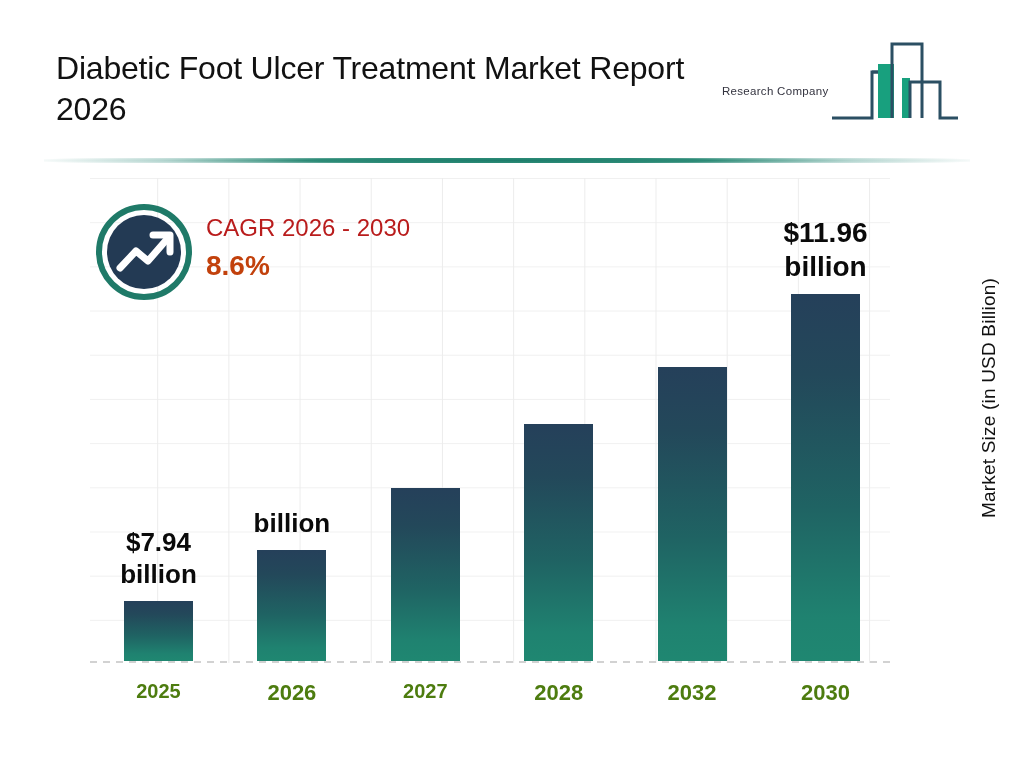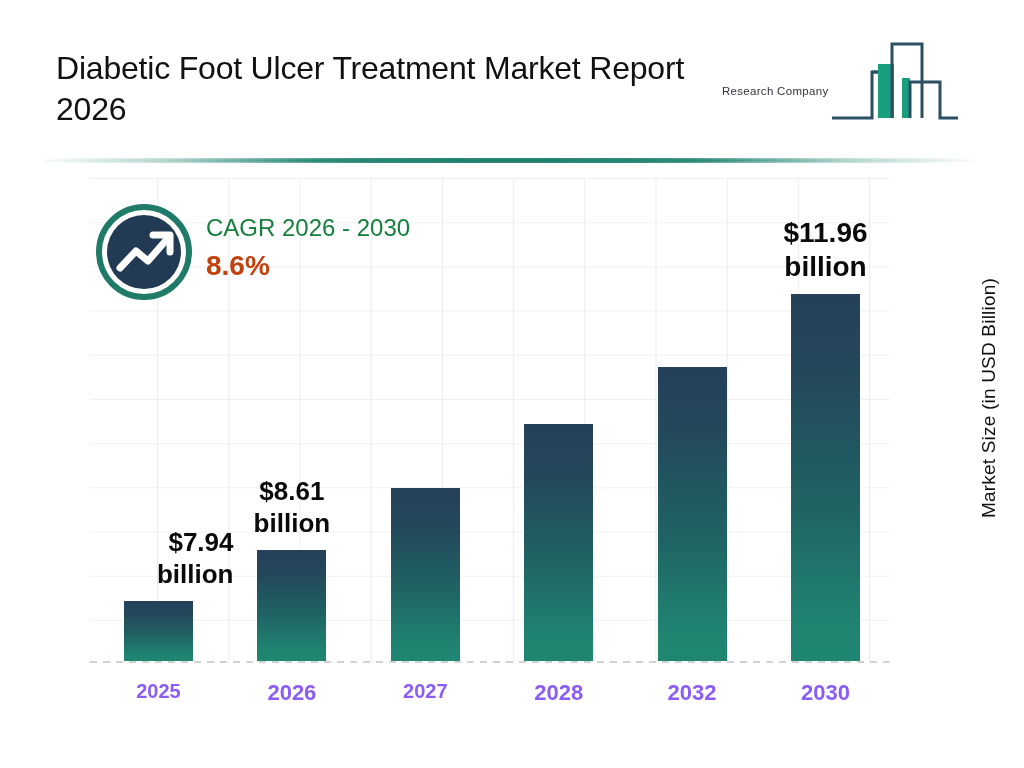--- a/index.html
+++ b/index.html
@@ -62,37 +62,37 @@
 
   .vlabel{
     position:absolute; right:24px; top:278px;
     font-size:19px; color:#111; font-weight:400;
     writing-mode:vertical-rl; transform:rotate(180deg);
     letter-spacing:0.2px; white-space:nowrap;
   }
 
   .xtick{
     position:absolute; top:680px; width:120px; text-align:center;
-    font-weight:bold; color:#8b5cf6;
+    font-weight:bold; color:#4d7c0f;
   }
   .xtick.sm{ font-size:20px; }
   .xtick.lg{ font-size:22px; }
 
   .dlabel{
     position:absolute; text-align:center; font-weight:bold;
     color:#0a0a0a; line-height:1.22; width:150px;
   }
   .dlabel .l1{ display:block; }
   .dlabel .l2{ display:block; }
 
   
   .cagr{ position:absolute; left:96px; top:204px; width:400px; height:100px; }
   .cagr-circle{ position:absolute; left:0; top:0; width:96px; height:96px; }
   .cagr-text{ position:absolute; left:110px; top:10px; }
-  .cagr-range{ font-size:24px; color:#15803d; font-weight:400; white-space:nowrap;}
+  .cagr-range{ font-size:24px; color:#b91c1c; font-weight:400; white-space:nowrap;}
   .cagr-value{ font-size:28px; color:#c2410c; font-weight:bold; margin-top:8px;}
 </style>
 </head>
 <body>
 
 <div class="header">
   <div class="title">Diabetic Foot Ulcer Treatment Market Report 2026</div>
 
   <div class="logo">
     <div class="logo-text">
@@ -118,26 +118,25 @@
   <div class="baseline"></div>
   <div id="bars">
       <div class="bar" title="2025: 7.94" style="left: 34px; height: 60.2854px;"></div>
       <div class="bar" title="2026: 8.61" style="left: 167.4px; height: 111.414px;"></div>
       <div class="bar" title="2027: 9.42" style="left: 300.8px; height: 173.225px;"></div>
       <div class="bar" title="2028: 10.26" style="left: 434.2px; height: 237.326px;"></div>
       <div class="bar" title="2029: 11" style="left: 567.6px; height: 293.796px;"></div>
       <div class="bar" title="2030: 11.96" style="left: 701px; height: 367.054px;"></div>
     </div>
   <div id="dlabels">
-      <div class="dlabel" style="left: -6.5px; bottom: 72.2854px; font-size: 26px; text-align: right;">
+      <div class="dlabel" style="left: -6.5px; bottom: 72.2854px; font-size: 26px;">
         <span class="l1">$7.94</span>
         <span class="l2">billion</span>
       </div>
       <div class="dlabel" style="left: 126.9px; bottom: 123.414px; font-size: 26px;">
-        <span class="l1">$8.61</span>
         <span class="l2">billion</span>
       </div>
       <div class="dlabel" style="left: 660.5px; bottom: 379.054px; font-size: 28px;">
         <span class="l1">$11.96</span>
         <span class="l2">billion</span>
       </div>
     </div>
 </div>
 
 <div id="xticks">

